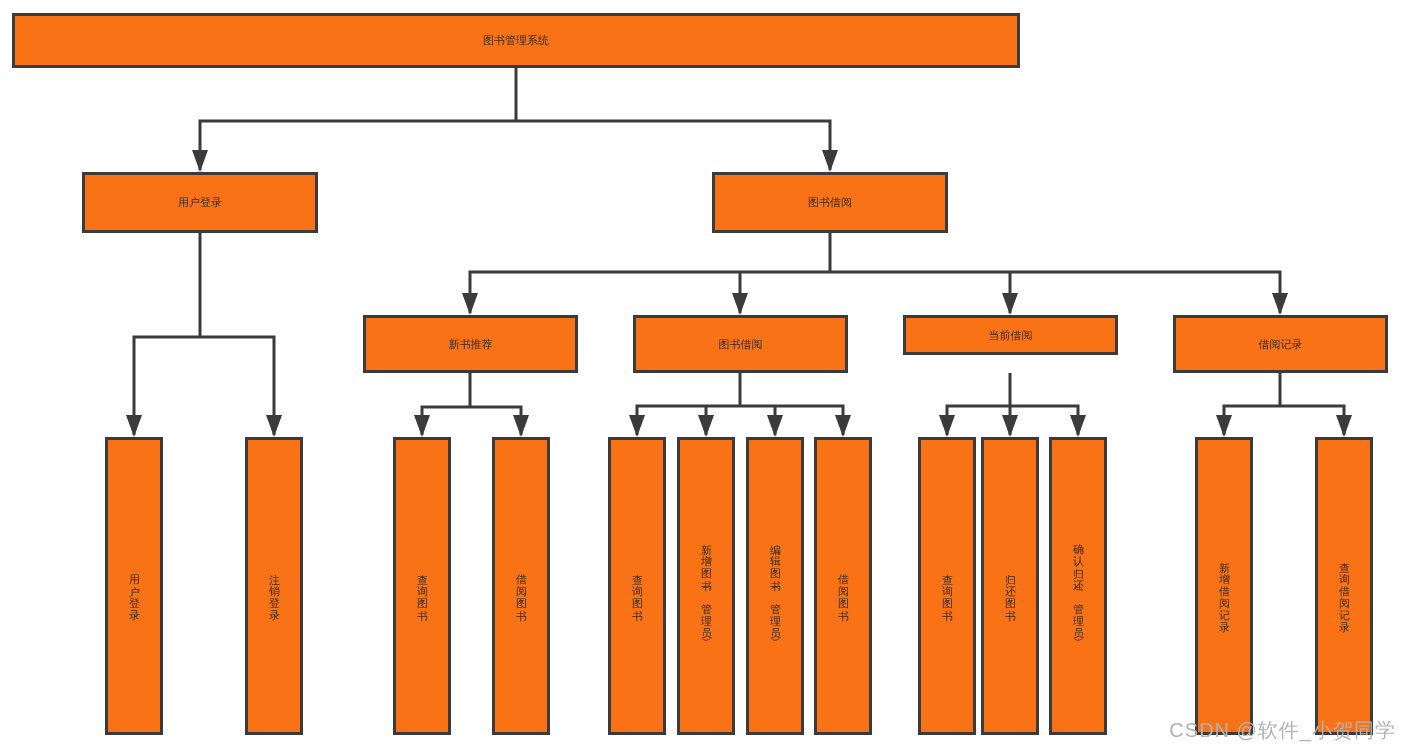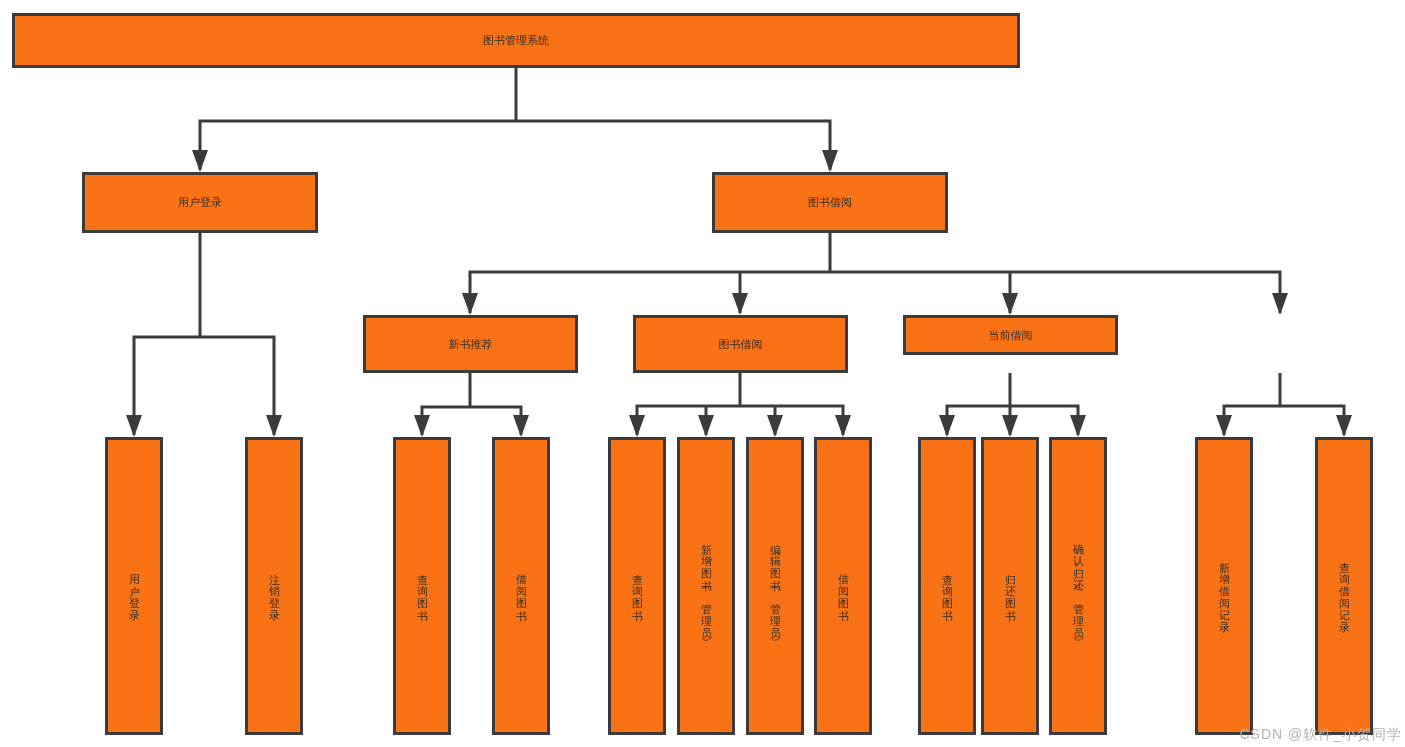--- a/index.html
+++ b/index.html
@@ -17,22 +17,22 @@
     color:#2d2d2d;font-size:11px;line-height:1;
   }
   .box.root{border-width:3px;}
   .box .lbl{white-space:nowrap;}
   .box.v .lbl{
     writing-mode:vertical-rl;text-orientation:mixed;
     letter-spacing:12px;white-space:normal;
     margin-top:6px;
   }
   .watermark{
-    position:absolute;right:3px;bottom:3px;z-index:10;
-    font-size:14px;color:#b2b2b2;letter-spacing:1px;white-space:nowrap;
+    position:absolute;right:9px;bottom:3px;z-index:10;
+    font-size:20px;color:#b2b2b2;letter-spacing:1px;white-space:nowrap;
   }
 </style>
 </head>
 <body>
 
 <div class="canvas">
 
   <svg class="connectors" width="1405" height="747" viewBox="0 0 1405 747">
     <g stroke="#3b3b3b" stroke-width="3" fill="none">
 
@@ -87,20 +87,23 @@
 
   <div class="box" style="left:363px;top:315px;width:215px;height:58px">
     <span class="lbl">新书推荐</span>
   </div>
   <div class="box" style="left:633px;top:315px;width:215px;height:58px">
     <span class="lbl">图书借阅</span>
   </div>
   <div class="box" style="left:903px;top:315px;width:215px;height:40px">
     <span class="lbl">当前借阅</span>
   </div>
+  <div class="box" style="left:1173px;top:315px;width:215px;height:58px">
+    <span class="lbl">借阅记录</span>
+  </div>
 
   <div class="box v" style="left:105px;top:437px;width:58px;height:298px">
     <span class="lbl">用户登录</span>
   </div>
   <div class="box v" style="left:245px;top:437px;width:58px;height:298px">
     <span class="lbl">注销登录</span>
   </div>
 
   <div class="box v" style="left:393px;top:437px;width:58px;height:298px">
     <span class="lbl">查询图书</span>

